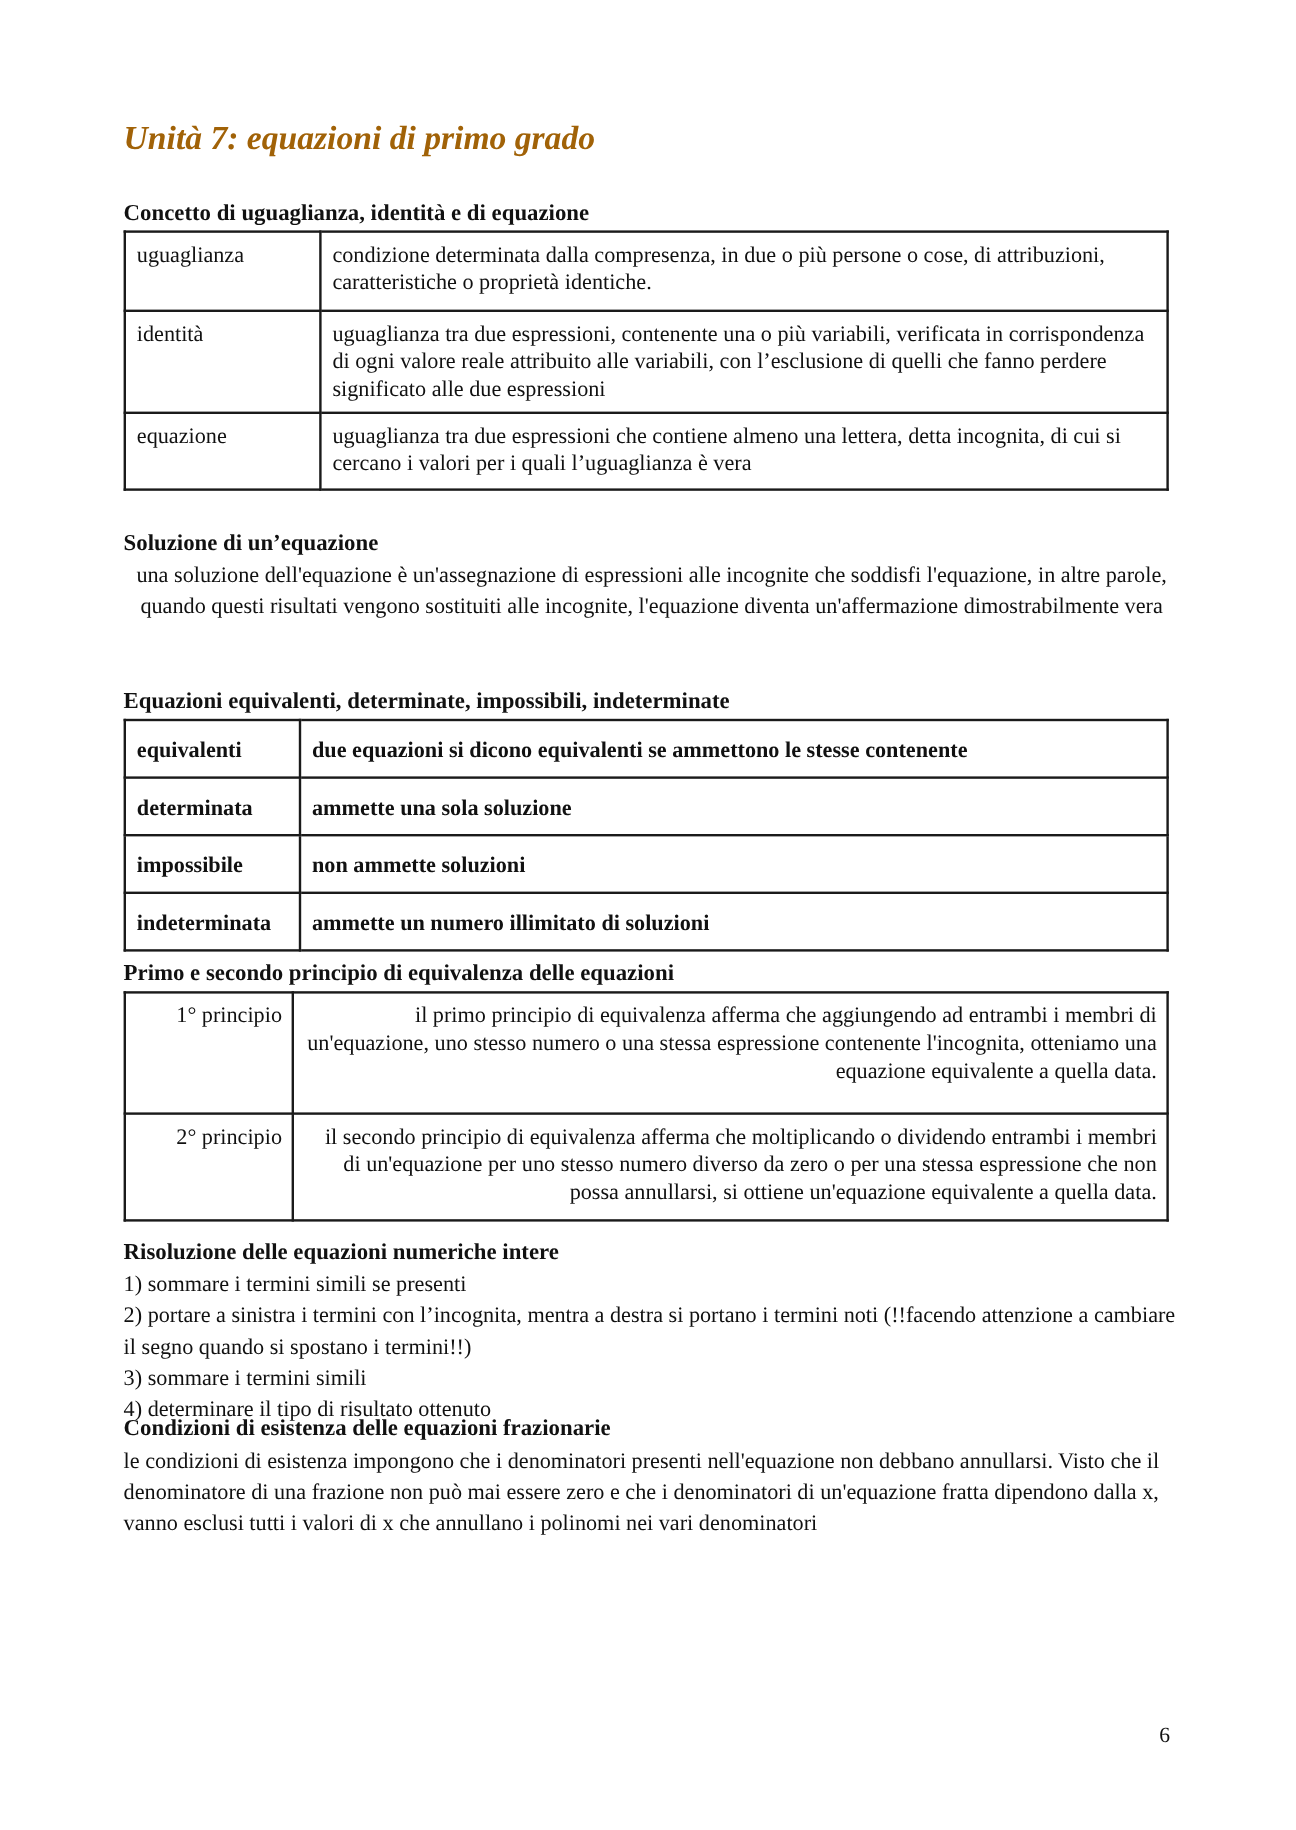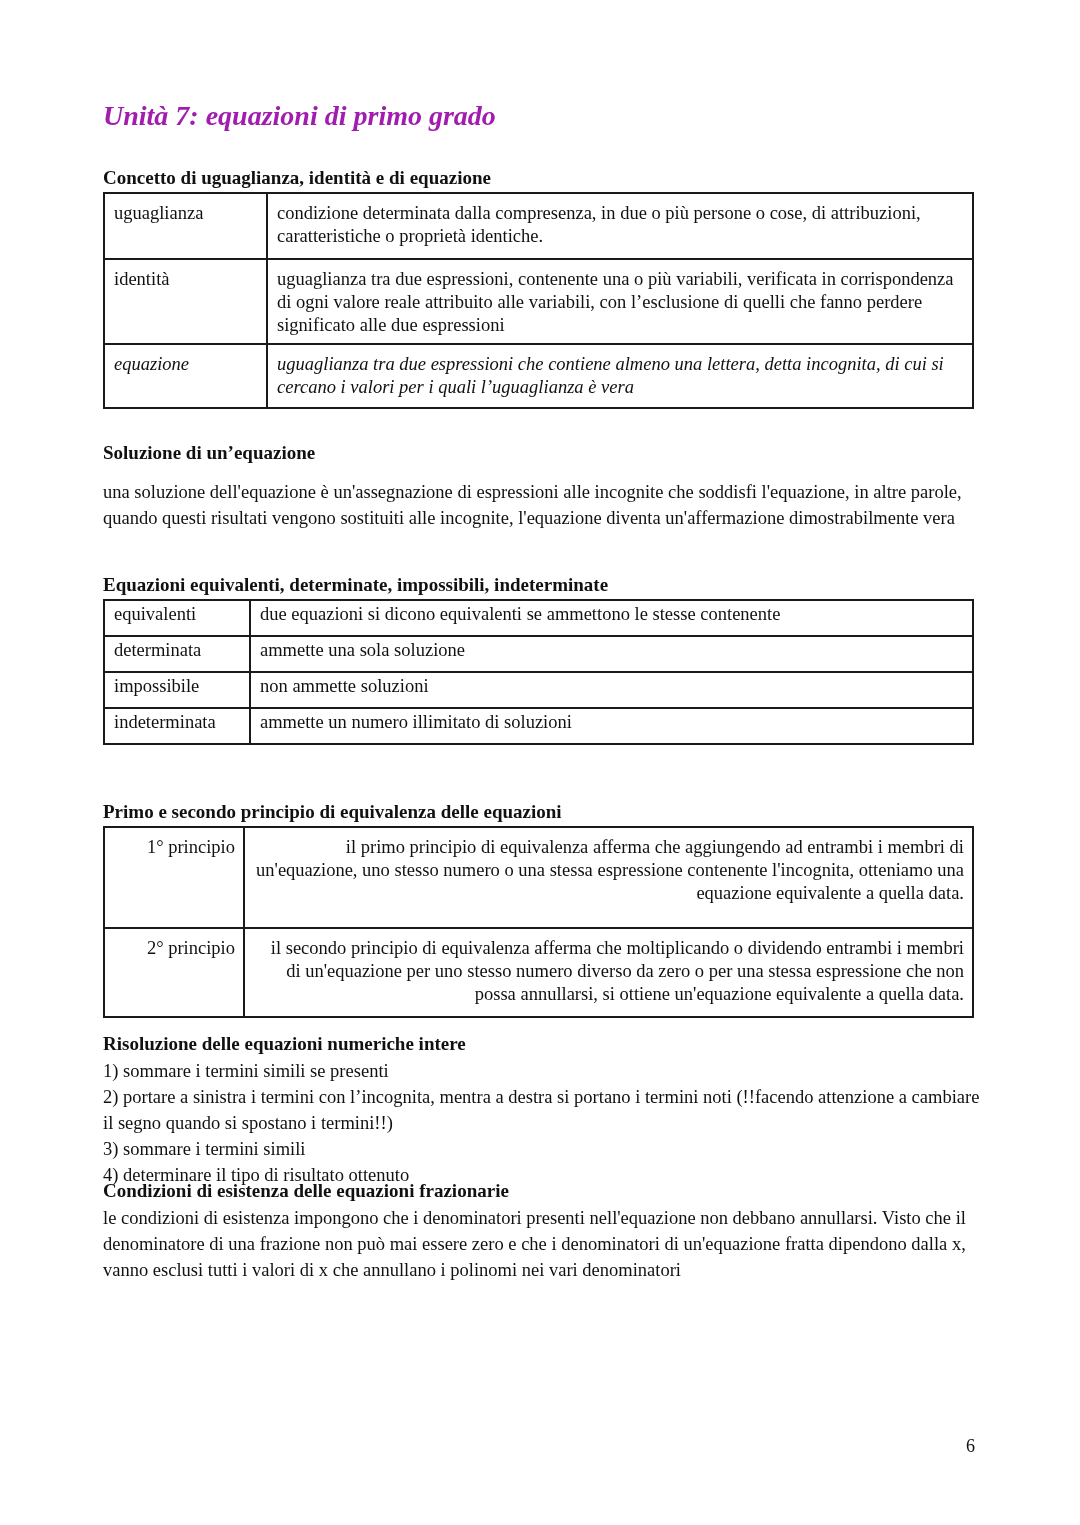--- a/index.html
+++ b/index.html
@@ -1,60 +1,60 @@
 <!DOCTYPE html>
 <html><head>
 <meta charset="utf-8">
 <style>
   html, body { margin: 0; padding: 0; background: #ffffff; }
   body { width: 1080px; height: 1525px; position: relative; overflow: hidden;
          font-family: "Liberation Serif", "DejaVu Serif", serif; color: #111; }
   .page-title { position: absolute; left: 103px; top: 100px; margin: 0;
-                font-size: 28px; font-weight: bold; font-style: italic; color: #a21caf; }
+                font-size: 28px; font-weight: bold; font-style: italic; color: #a16207; }
   .section-heading { font-size: 19px; font-weight: bold; margin: 0; line-height: 24px; }
   .body-text { font-size: 18.5px; line-height: 26px; margin: 0; }
   .section { position: absolute; left: 103px; width: 880px; }
   table.def { border-collapse: collapse; width: 871px; margin-top: 2px; }
   table.def td { border: 2px solid #1a1a1a; vertical-align: top;
                  font-size: 18.5px; line-height: 23px; padding: 8px 8px 6px 9px; }
   table.def td.term { }
   #s1 table td.term { width: 144px; }
   #s2 table td.term { width: 127px; }
-  #s2 table td { padding-top: 2px; padding-bottom: 9px; }
+  #s2 table td { padding-top: 14px; padding-bottom: 9px; font-weight: bold; }
   #s3 table td.term { width: 121px; }
   .page-number { position: absolute; left: 966px; top: 1436px; font-size: 18px; }
 </style>
 </head>
 <body>
 
 <h1 class="page-title">Unità 7: equazioni di primo grado</h1>
 
 <div class="section" id="s1" style="top:166px;">
   <h2 class="section-heading">Concetto di uguaglianza, identità e di equazione</h2>
   <table class="def">
     <tbody>
         <tr style="height:66px;">
       <td class="term">uguaglianza</td>
       <td>condizione determinata dalla compresenza, in due o più persone o cose, di attribuzioni, caratteristiche o proprietà identiche.</td>
     </tr>
     <tr style="height:75px;">
       <td class="term">identità</td>
       <td>uguaglianza tra due espressioni, contenente una o più variabili, verificata in corrispondenza di ogni valore reale attribuito alle variabili, con l’esclusione di quelli che fanno perdere significato alle due espressioni</td>
     </tr>
-    <tr style="height:64px;font-style:italic;">
+    <tr style="height:64px;">
       <td class="term">equazione</td>
       <td>uguaglianza tra due espressioni che contiene almeno una lettera, detta incognita, di cui si cercano i valori per i quali l’uguaglianza è vera</td>
     </tr>
   </tbody>
     </table>
 </div>
 
 <div class="section" style="top:441px;">
   <h2 class="section-heading">Soluzione di un’equazione</h2>
-  <p class="body-text" style="margin-top:14px;">una soluzione dell'equazione è un'assegnazione di espressioni alle incognite che soddisfi l'equazione, in altre parole, quando questi risultati vengono sostituiti alle incognite, l'equazione diventa un'affermazione dimostrabilmente vera</p>
+  <p class="body-text" style="margin-top:2px;text-align:center;">una soluzione dell'equazione è un'assegnazione di espressioni alle incognite che soddisfi l'equazione, in altre parole, quando questi risultati vengono sostituiti alle incognite, l'equazione diventa un'affermazione dimostrabilmente vera</p>
 </div>
 
 <div class="section" id="s2" style="top:573px;">
   <h2 class="section-heading">Equazioni equivalenti, determinate, impossibili, indeterminate</h2>
   <table class="def">
     <tbody>
         <tr>
       <td class="term">equivalenti</td>
       <td>due equazioni si dicono equivalenti se ammettono le stesse contenente</td>
     </tr>

